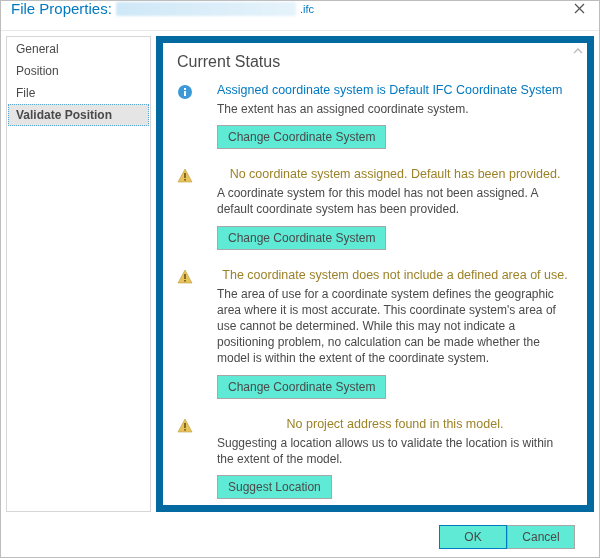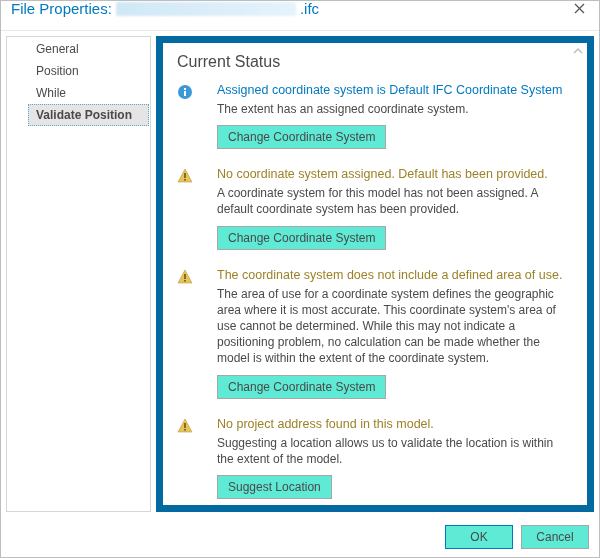--- a/index.html
+++ b/index.html
@@ -30,21 +30,21 @@
   .titlebar .filename-mask {
     display: inline-block;
     width: 180px;
     height: 14px;
     background: linear-gradient(90deg, #cfe8f7, #e6f3fb);
     border-radius: 2px;
     margin: 0 4px;
     vertical-align: middle;
     filter: blur(1px);
   }
-  .titlebar .ext { color: #0079c1; font-size: 15px; }
+  .titlebar .ext { color: #0079c1; font-size: 11px; }
   .close-btn {
     margin-left: auto;
     width: 20px;
     height: 20px;
     display: flex;
     align-items: center;
     justify-content: center;
     cursor: pointer;
     color: #555;
   }
@@ -59,21 +59,20 @@
     width: 145px;
     border: 1px solid #d6d6d6;
     background: #fff;
     padding: 1px;
   }
   .sidebar-item {
     padding: 4px 8px;
     font-size: 12px;
     color: #4a4a4a;
     cursor: pointer;
-    margin-left: 20px;
   }
   .sidebar-item.selected {
     background: #e5e5e5;
     border: 1px dotted #5aa7d6;
     font-weight: 700;
     padding: 3px 7px;
   }
   .content {
     flex: 1;
     border: 7px solid #0369a1;
@@ -93,36 +92,35 @@
     margin-bottom: 18px;
   }
   .status-icon {
     width: 16px;
     height: 16px;
     flex-shrink: 0;
     margin-top: 1px;
   }
   .status-body { flex: 1; }
   .status-title.info { color: #0079c1; font-size: 12.5px; margin-bottom: 4px;}
-  .status-title.warn { color: #9c8227; font-size: 12.5px; margin-bottom: 4px;}
+  .status-title.warn { color: #9c8227; font-size: 12.5px; margin-bottom: 4px; text-align: center;}
   .status-desc { color: #4a4a4a; font-size: 12px; line-height: 1.35; margin-bottom: 8px; }
   .btn {
     border: 1px solid #a7a7a7;
     background: #5eead4;
     padding: 4px 10px;
     font-size: 12px;
     font-family: inherit;
     color: #4a4a4a;
     cursor: pointer;
   }
   .footer {
     display: flex;
     justify-content: flex-end;
-    gap: 8px;
-    padding: 8px 10px;
+    padding: 8px 24px;
   }
   .footer .btn { min-width: 68px; }
   .footer .btn.primary { border-color: #0079c1; }
   .scroll-hint {
     position: absolute;
     top: 4px; right: 4px;
     color: #bbb;
     font-size: 10px;
   }
   svg { display: block; }
@@ -145,21 +143,21 @@
 <div class="body">
 
   <div class="sidebar">
     <div class="sidebar-item">
       <span>General</span>
     </div>
     <div class="sidebar-item">
       <span>Position</span>
     </div>
     <div class="sidebar-item">
-      <span>While</span>
+      <span>File</span>
     </div>
     <div class="sidebar-item selected">
       <span>Validate Position</span>
     </div>
   </div>
 
   <div class="content">
     <div class="scroll-hint">
       <svg width="10" height="8" viewBox="0 0 10 8">
           <path d="M1 6 L5 2 L9 6" stroke="#bbb" stroke-width="1.4" fill="none"></path>

